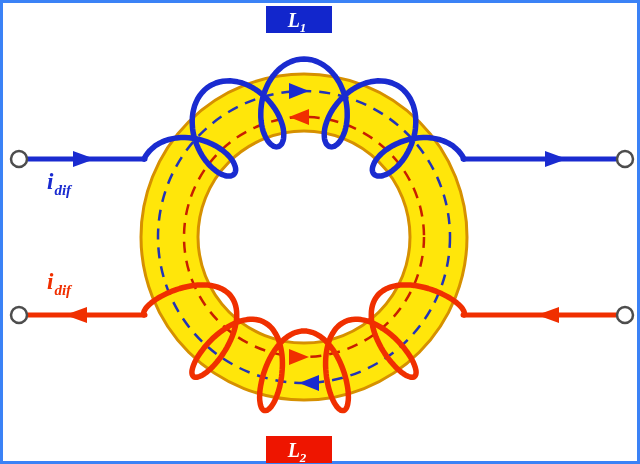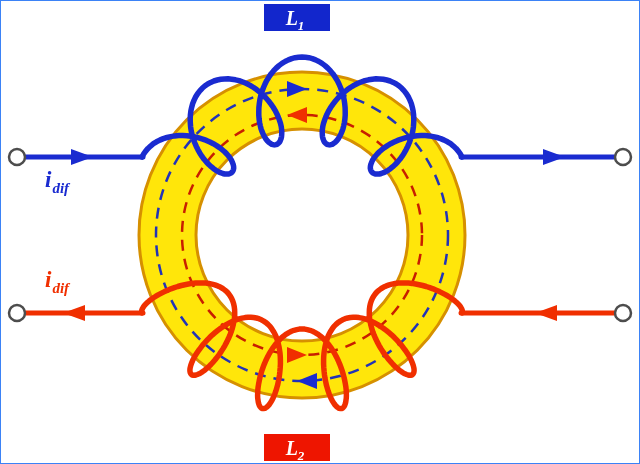--- a/index.html
+++ b/index.html
@@ -1,18 +1,18 @@
 <!DOCTYPE html>
 <html><head>
 <meta charset="utf-8">
 <style>
   html,body{margin:0;padding:0;background:#ffffff;}
   .stage{
     width:640px;height:464px;box-sizing:border-box;
-    border:1px solid #3b82f6;background:#ffffff;
+    border:3px solid #3b82f6;background:#ffffff;
     font-family:"Liberation Serif", serif;
   }
   svg{display:block;}
   .coil-label{font:italic bold 20px "Liberation Serif", serif; fill:#ffffff;}
   .coil-label .sub{font-size:13px;}
   .current-label{font:italic bold 23px "Liberation Serif", serif;}
   .current-label .sub{font-size:15px;}
 </style>
 </head>
 <body>

